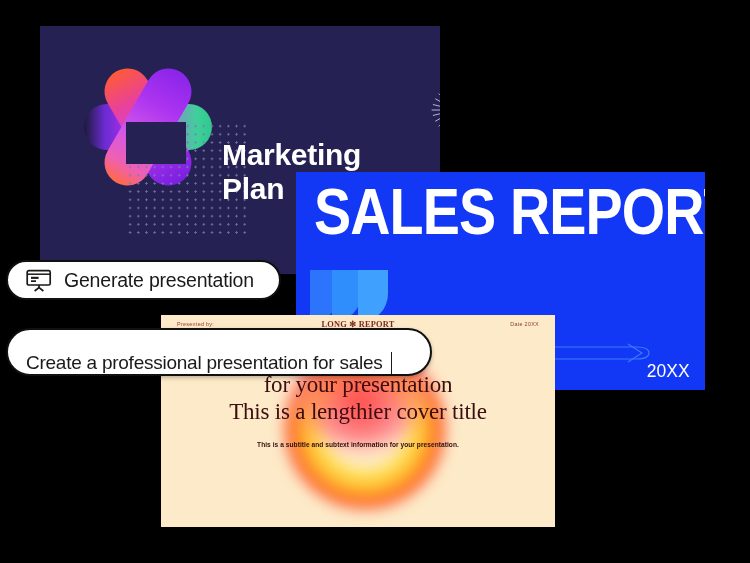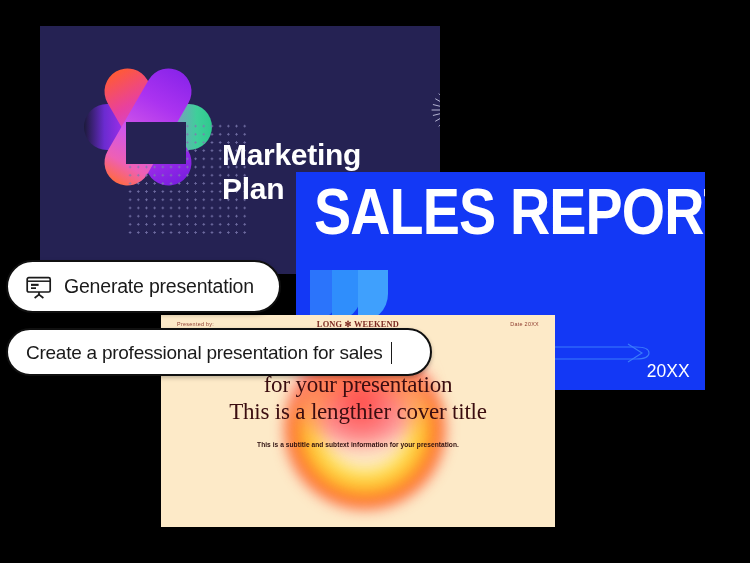--- a/index.html
+++ b/index.html
@@ -205,21 +205,21 @@
     font-size: 6.6px;
     font-weight: bold;
     color: #2e1010;
     letter-spacing: .05px;
   }
 
   
   .gen-btn {
     position: absolute;
     left: 6px; top: 260px;
-    width: 275px; height: 53px;
+    width: 275px; height: 40px;
     background: #ffffff;
     border: 2.5px solid #101010;
     border-radius: 27px;
     display: flex;
     align-items: center;
     padding-left: 18px;
     gap: 12px;
     box-shadow: 0 2px 4px rgba(0,0,0,.25);
     z-index: 40;
   }
@@ -231,21 +231,21 @@
 
   
   .prompt-box {
     position: absolute;
     left: 6px; top: 328px;
     width: 426px; height: 48px;
     background: #ffffff;
     border: 2.5px solid #101010;
     border-radius: 24px;
     display: flex;
-    align-items: flex-start;
+    align-items: flex-end;
     padding: 12px 14px 0 18px;
     box-shadow: 0 2px 4px rgba(0,0,0,.25);
     z-index: 41;
   }
   .prompt-text {
     font-size: 19px;
     color: #1a1a1a;
     letter-spacing: -0.25px;
     white-space: nowrap;
   }
@@ -333,21 +333,21 @@
   </div>
 
   <div class="slide-cream">
 
     <div class="blob"></div>
     <div class="blob2"></div>
 
     <div class="cream-topbar">
       <div class="cream-presented">Presented by:</div>
       <div class="cream-logo">
-        <div class="cream-logo-main">LONG ✻ WEEKEND</div>
+        <div class="cream-logo-main">LONG ✻ REPORT</div>
         <div class="cream-logo-sub">ESTABLISHED</div>
       </div>
       <div class="cream-date">Date 20XX</div>
     </div>
 
     <div class="cream-title">
       <div>for your presentation</div>
       <div>This is a lengthier cover title</div>
     </div>
 

